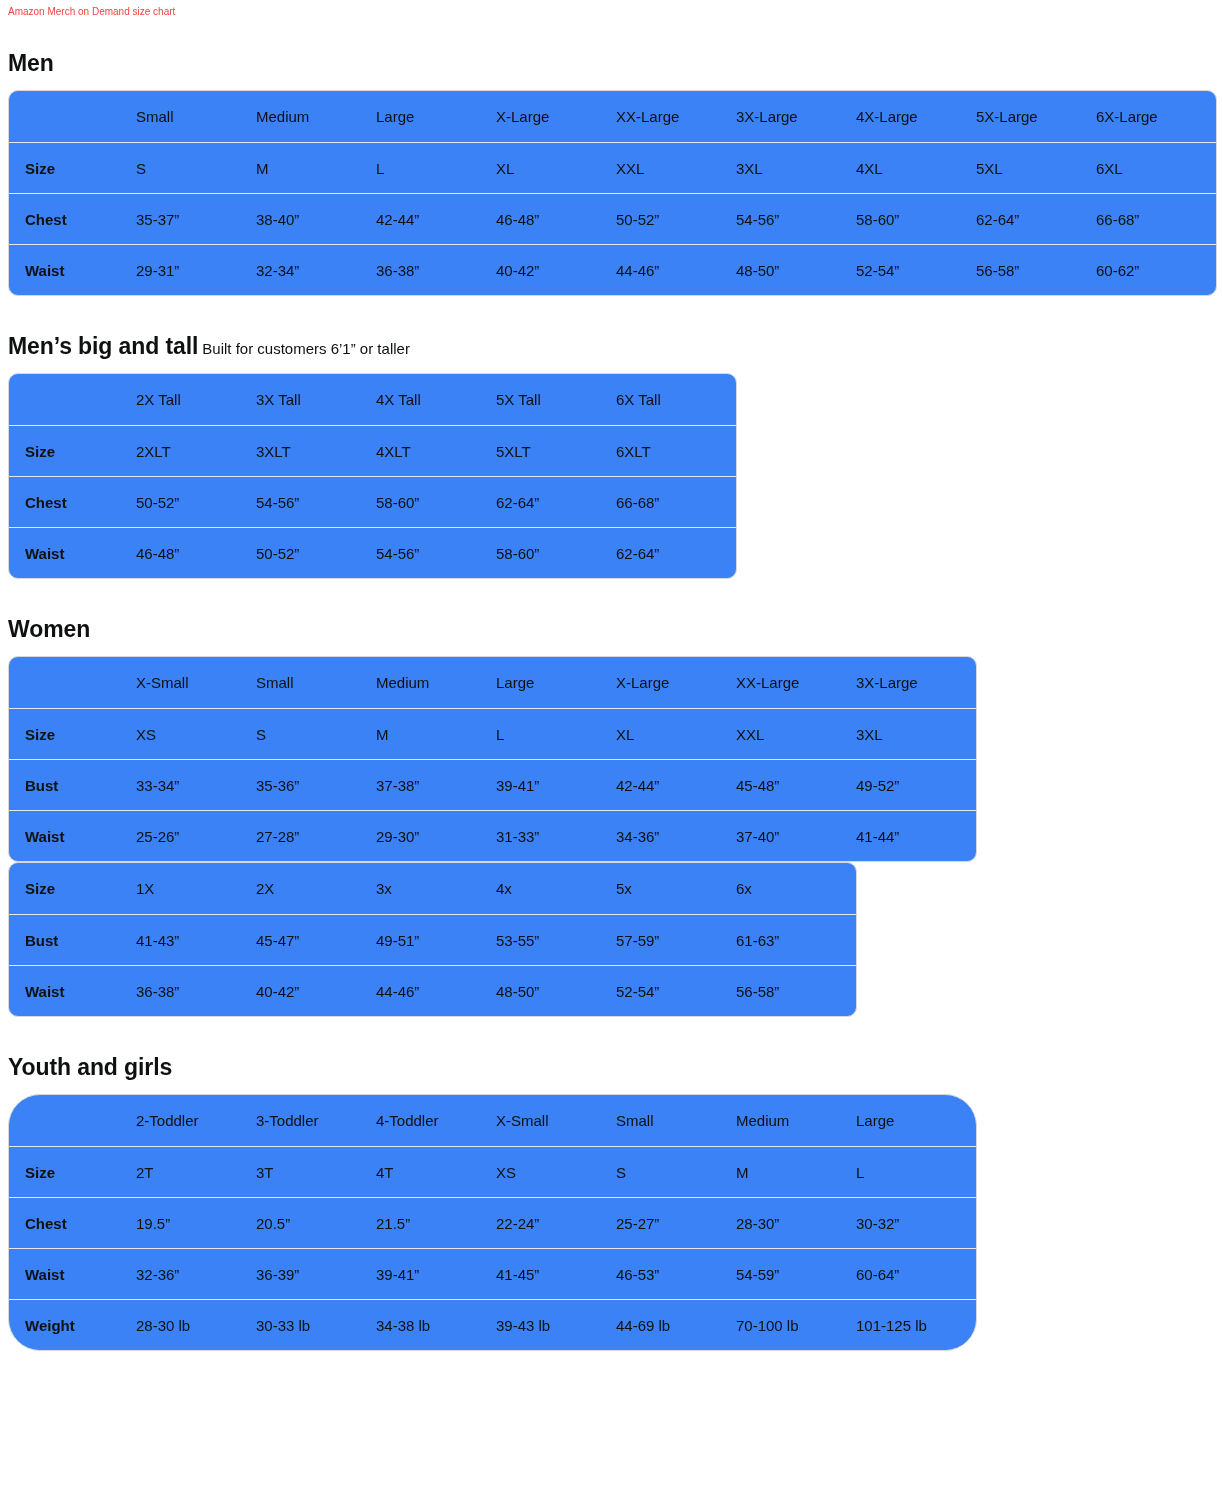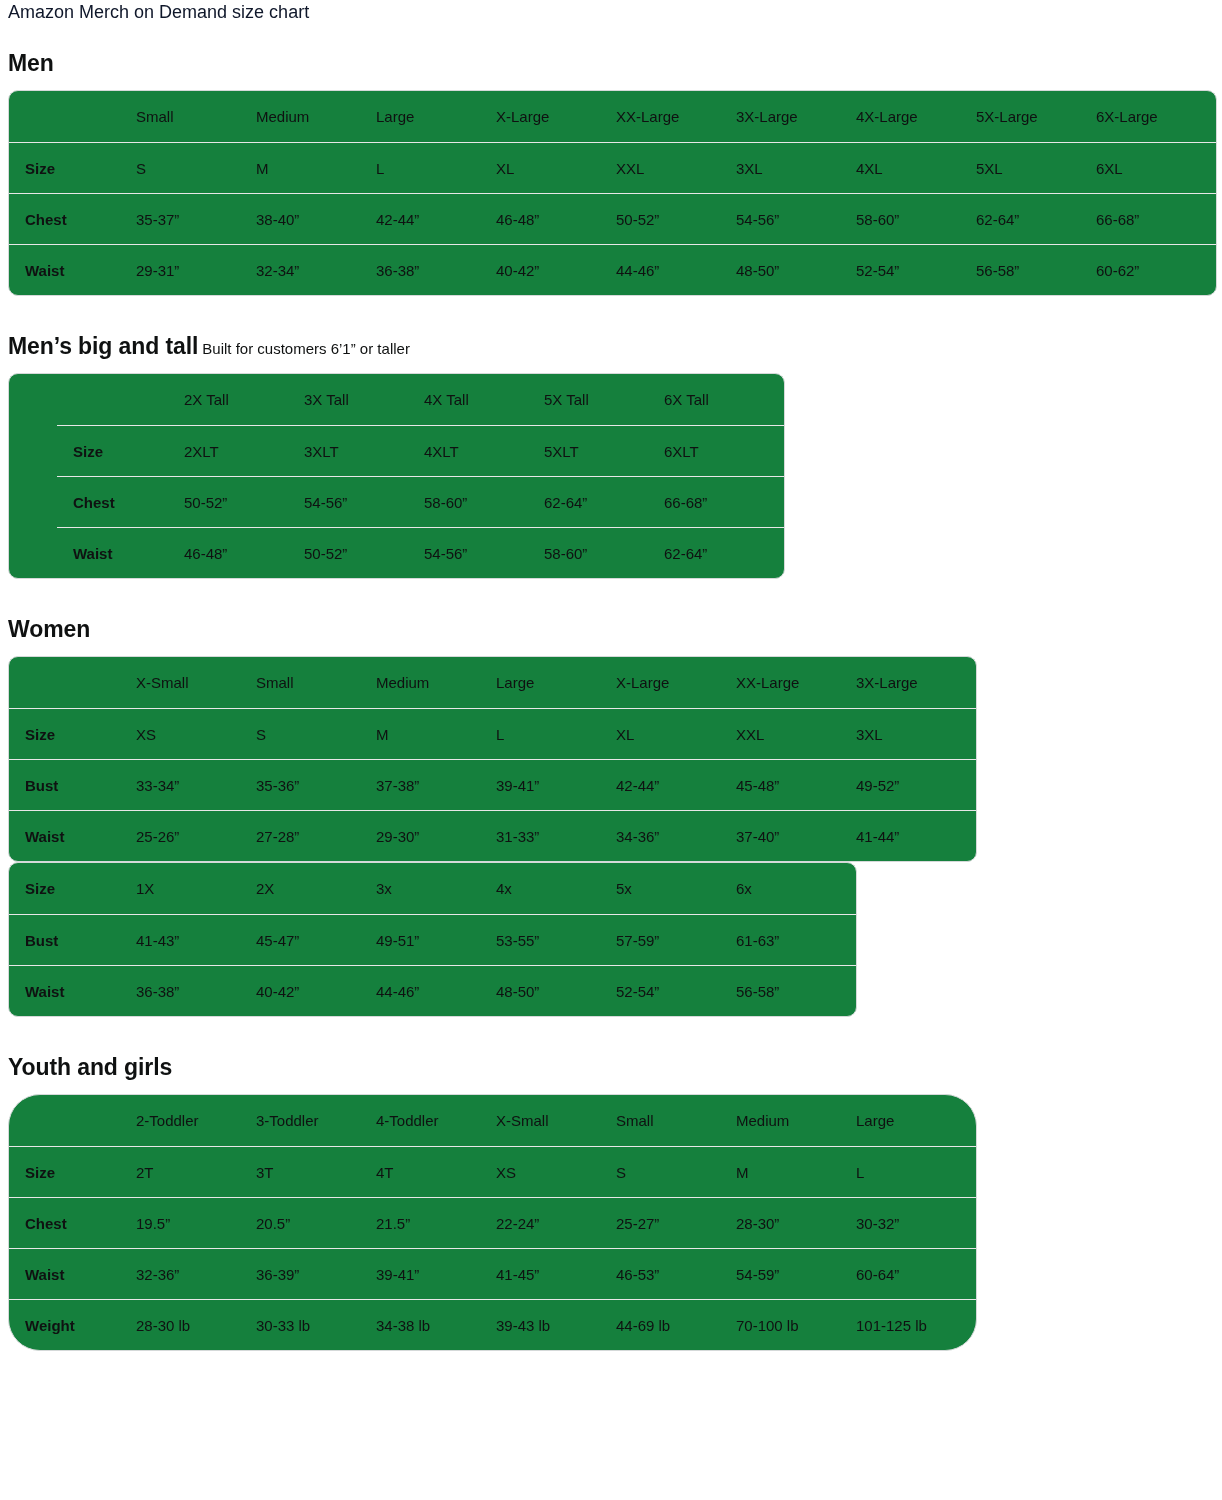--- a/index.html
+++ b/index.html
@@ -8,24 +8,24 @@
     background: #ffffff;
     color: #0F1111;
     font-family: "Liberation Sans", "DejaVu Sans", sans-serif;
   }
   .wrap {
     width: 1222px;
     box-sizing: border-box;
     padding: 2px 8px 4px 8px;
   }
   .doc-title {
-    font-size: 18px;
+    font-size: 10px;
     line-height: 20px;
     font-weight: 400;
-    color: #0f172a;
+    color: #ef4444;
   }
   .sec-head {
     display: flex;
     align-items: baseline;
     margin: 38px 0 15px 0;
   }
   .sec-head.first {
     margin-top: 29px;
   }
   .sec-heading {
@@ -40,21 +40,21 @@
     font-weight: 400;
     margin-left: 4px;
     color: #0F1111;
   }
   table.size-table {
     border-collapse: separate;
     border-spacing: 0;
     border: 1px solid #D5D9D9;
     border-radius: 10px;
     table-layout: fixed;
-    background: #15803d;
+    background: #3b82f6;
   }
   table.size-table th,
   table.size-table td {
     height: 51px;
     box-sizing: border-box;
     padding: 0 6px 0 0;
     font-size: 15px;
     font-weight: 400;
     text-align: left;
     vertical-align: middle;
@@ -140,21 +140,21 @@
             <td>52-54”</td>
             <td>56-58”</td>
             <td>60-62”</td>
           </tr>
         </tbody>
       </table>
       <div class="sec-head">
         <h2 class="sec-heading">Men’s big and tall</h2>
         <span class="sec-subtitle">Built for customers 6’1” or taller</span>
       </div>
-      <table class="size-table" style="width: 727px; padding-left: 48px;">
+      <table class="size-table" style="width: 727px;">
         <colgroup>
           <col style="width: 127px;">
           <col style="width: 120px;">
           <col style="width: 120px;">
           <col style="width: 120px;">
           <col style="width: 120px;">
           <col style="width: 120px;">
         </colgroup>
         <tbody>
           <tr>

